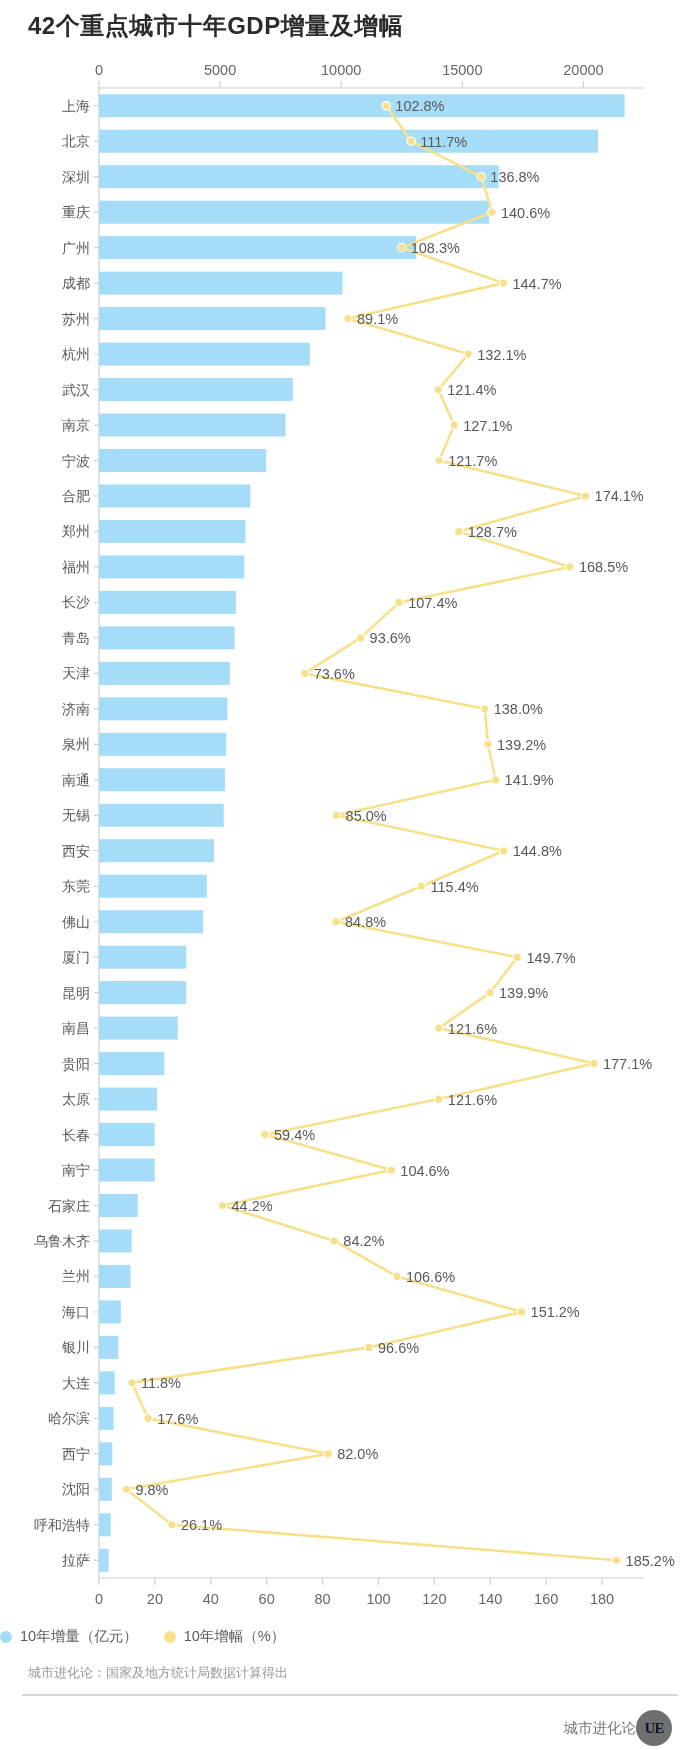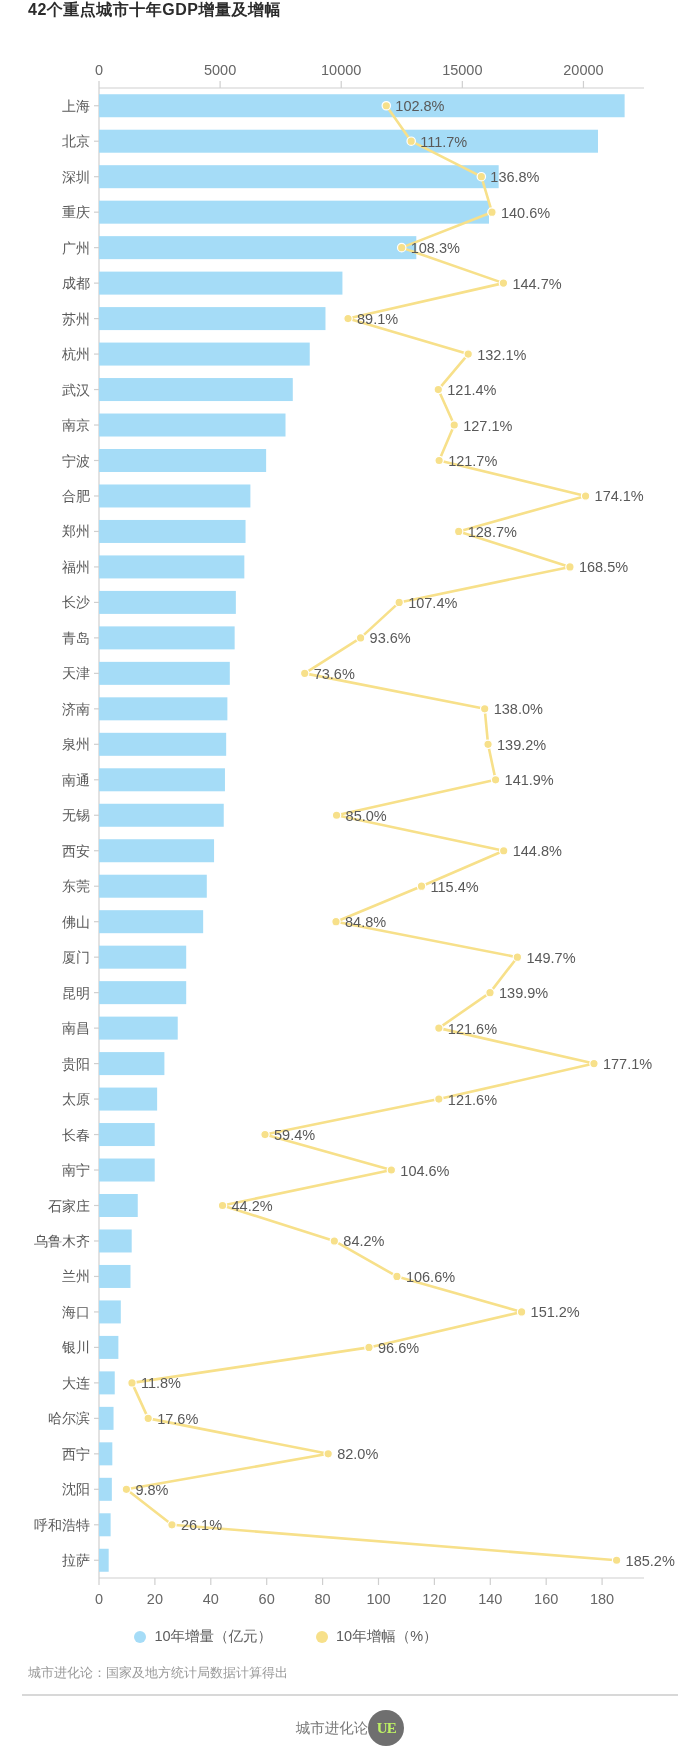--- a/index.html
+++ b/index.html
@@ -13,22 +13,22 @@
     font-family: "Liberation Sans", "DejaVu Sans", sans-serif;
     color: #555555;
     position: relative;
     overflow: hidden;
   }
 
   
   #chart-title {
     position: absolute;
     left: 28px;
-    top: 0;
-    font-size: 16px;
+    top: 10px;
+    font-size: 24px;
     font-weight: bold;
     color: #2b2b2b;
     letter-spacing: 0.5px;
     white-space: nowrap;
   }
 
   
   #plot {
     position: absolute;
     left: 0;
@@ -59,23 +59,22 @@
     fill: #595959;
   }
 
   
   #legend {
     position: absolute;
     left: 0;
     top: 1627px;
     width: 572px;
     display: flex;
-    justify-content: center;
     align-items: center;
-    gap: 44px;
+    gap: 26px;
   }
   .legend-item {
     display: flex;
     align-items: center;
     gap: 8px;
     font-size: 14.5px;
     color: #5c5c5c;
   }
   .legend-dot {
     width: 12px;
@@ -105,35 +104,35 @@
 
   
   #footer {
     position: absolute;
     left: 28px;
     top: 1706px;
     width: 644px;
     height: 44px;
     display: flex;
     align-items: center;
-    justify-content: center;
+    justify-content: flex-end;
   }
   #footer-brand {
     font-size: 14.5px;
     color: #777777;
   }
   #footer-logo {
     width: 36px;
     height: 36px;
     border-radius: 50%;
     background: #6f6f6f;
     display: flex;
     align-items: center;
     justify-content: center;
-    color: #bef264;
+    color: #0f172a;
     font-size: 15px;
     font-weight: bold;
     font-family: "Liberation Serif", serif;
     letter-spacing: -1px;
   }
 </style>
 </head>
 <body>
 
 <div id="chart-title">42个重点城市十年GDP增量及增幅</div>

